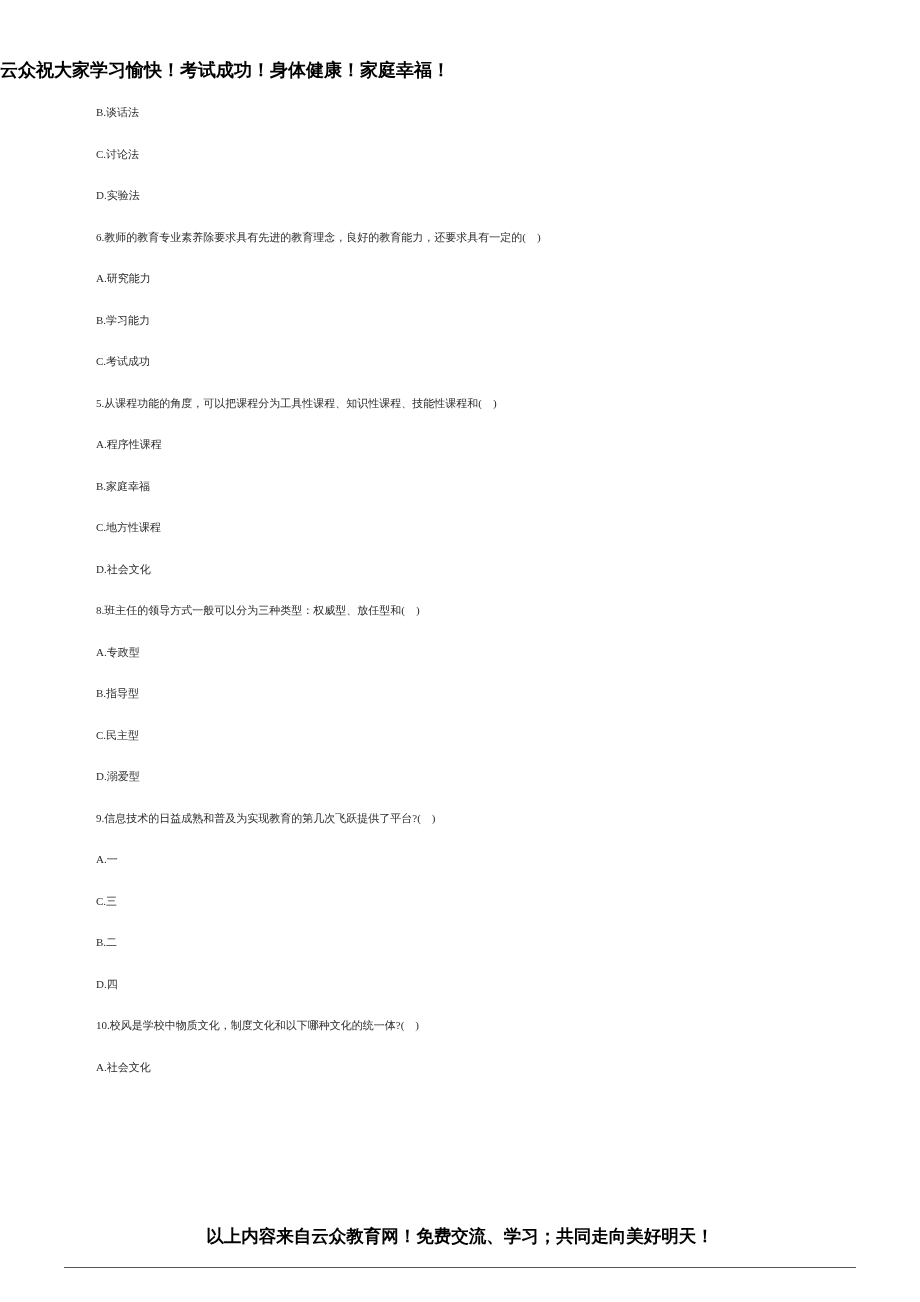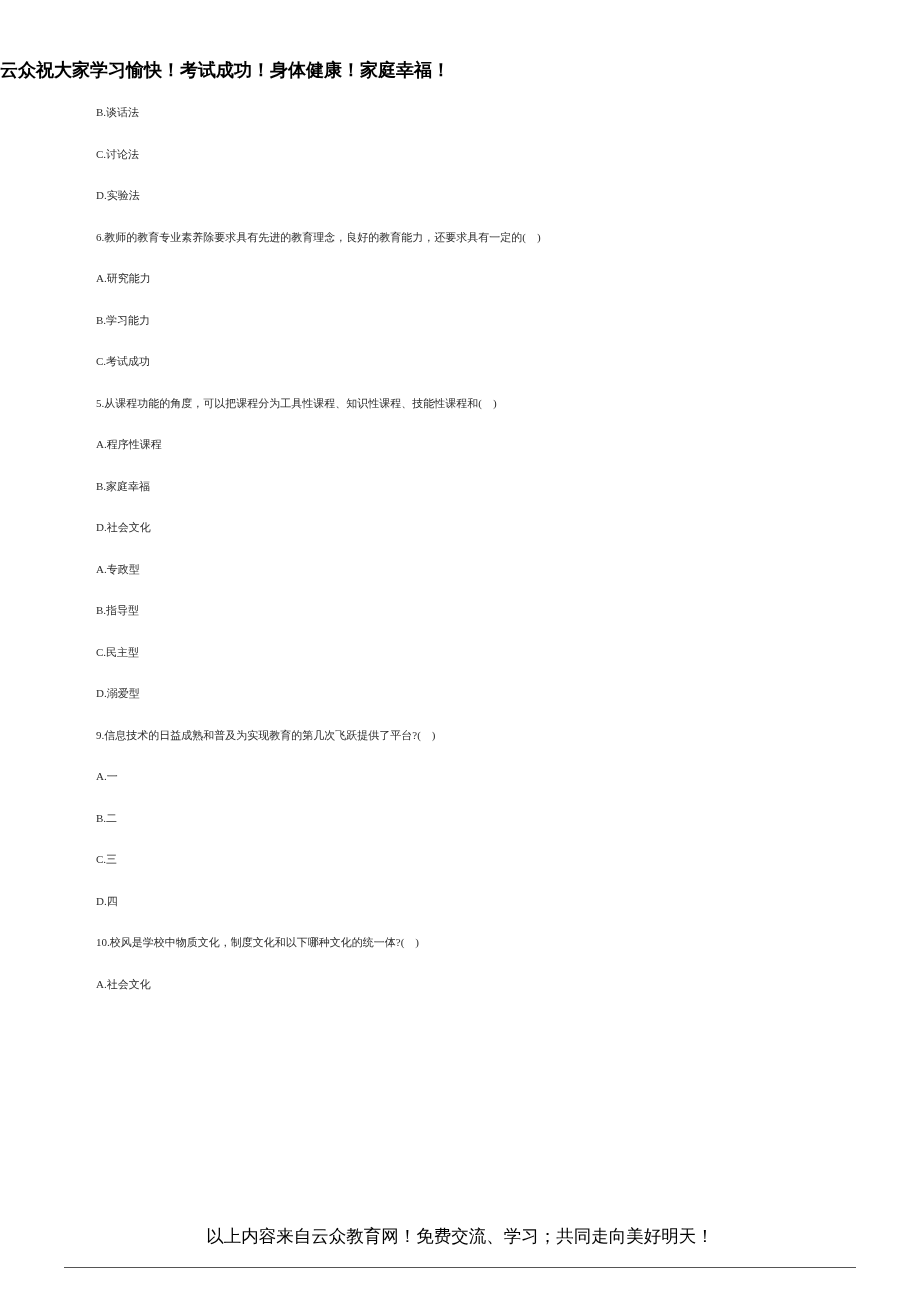--- a/index.html
+++ b/index.html
@@ -31,21 +31,21 @@
       line-height: 1.5;
       margin-bottom: 25px;
       color: #2a2a2a;
     }
     .footer {
       position: absolute;
       bottom: 54px;
       left: 0;
       right: 0;
       text-align: center;
-      font-weight: normal;
+      font-weight: bold;
       font-size: 17.5px;
     }
     .footer-rule {
       position: absolute;
       bottom: 34px;
       left: 64px;
       right: 64px;
       border-top: 1px solid #555;
     }
   </style>
@@ -58,29 +58,31 @@
   <p class="line">B.谈话法</p>
   <p class="line">C.讨论法</p>
   <p class="line">D.实验法</p>
   <p class="line">6.教师的教育专业素养除要求具有先进的教育理念，良好的教育能力，还要求具有一定的(　)</p>
   <p class="line">A.研究能力</p>
   <p class="line">B.学习能力</p>
   <p class="line">C.考试成功</p>
   <p class="line">5.从课程功能的角度，可以把课程分为工具性课程、知识性课程、技能性课程和(　)</p>
   <p class="line">A.程序性课程</p>
   <p class="line">B.家庭幸福</p>
+  <p class="line">C.地方性课程</p>
   <p class="line">D.社会文化</p>
+  <p class="line">8.班主任的领导方式一般可以分为三种类型：权威型、放任型和(　)</p>
   <p class="line">A.专政型</p>
   <p class="line">B.指导型</p>
   <p class="line">C.民主型</p>
   <p class="line">D.溺爱型</p>
   <p class="line">9.信息技术的日益成熟和普及为实现教育的第几次飞跃提供了平台?(　)</p>
   <p class="line">A.一</p>
+  <p class="line">C.三</p>
   <p class="line">B.二</p>
-  <p class="line">C.三</p>
   <p class="line">D.四</p>
   <p class="line">10.校风是学校中物质文化，制度文化和以下哪种文化的统一体?(　)</p>
   <p class="line">A.社会文化</p>
 
 </div>
 
 <div class="footer">以上内容来自云众教育网！免费交流、学习；共同走向美好明天！</div>
 <div class="footer-rule"></div>
 
 </body></html>

